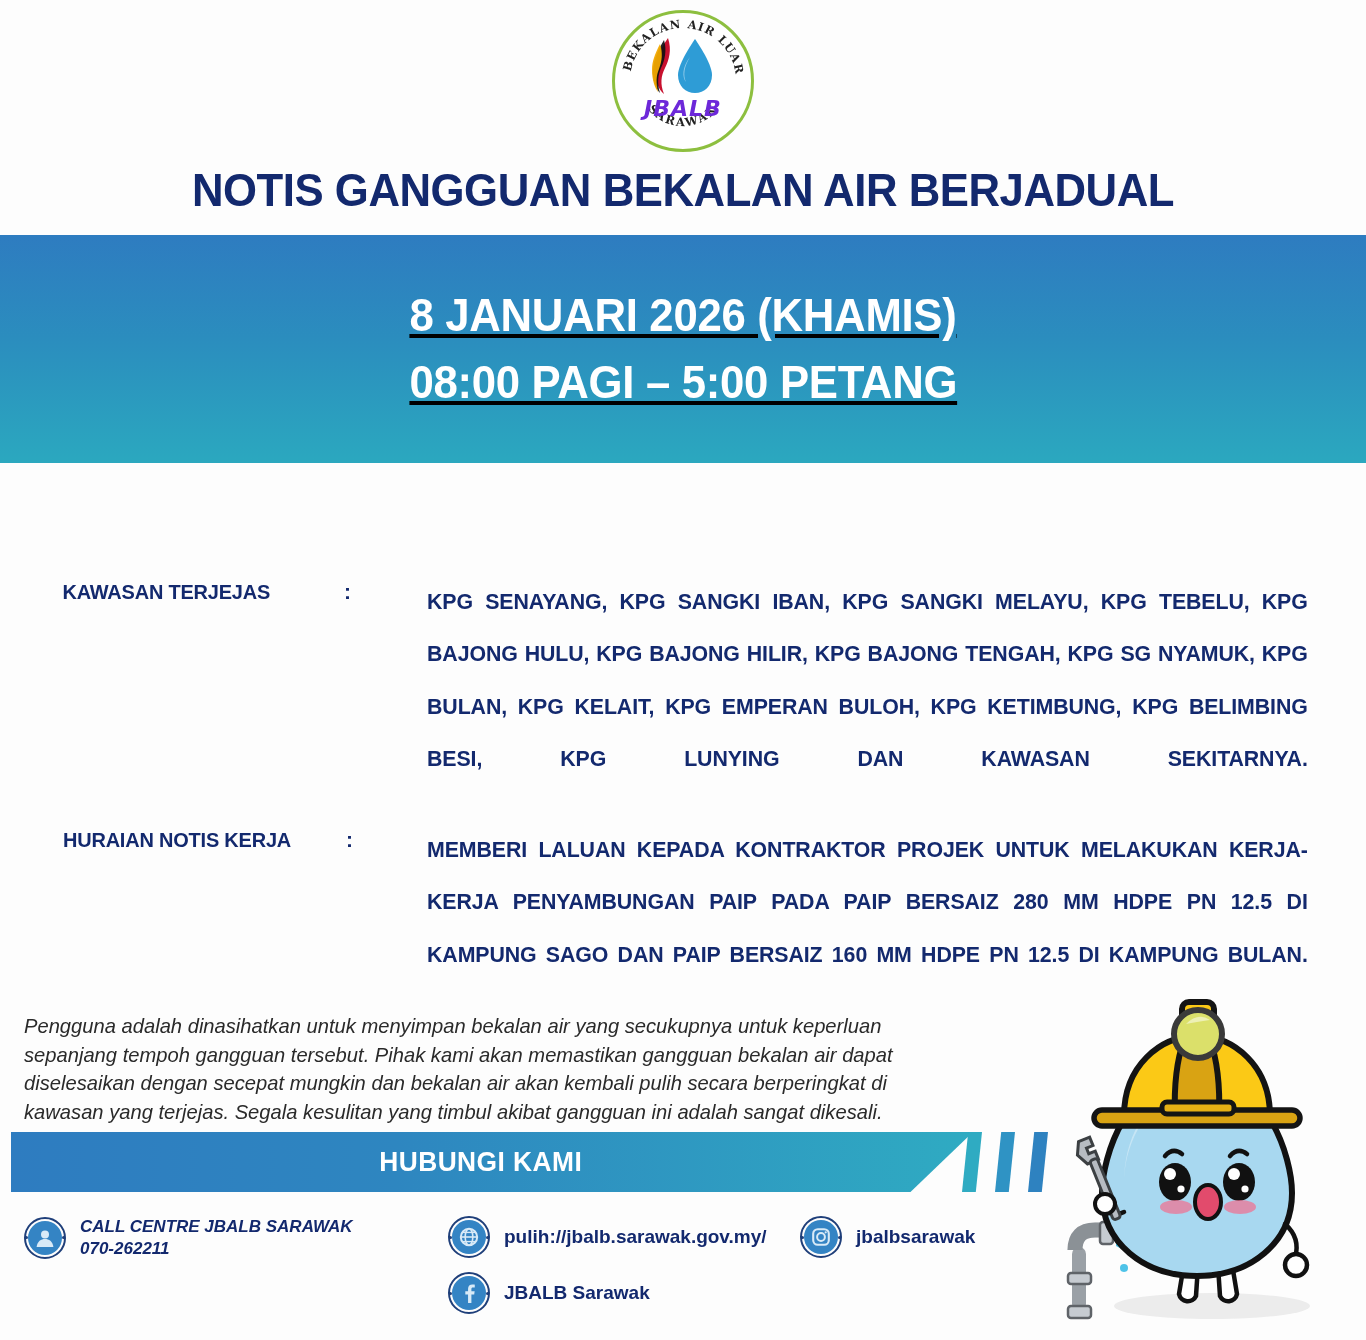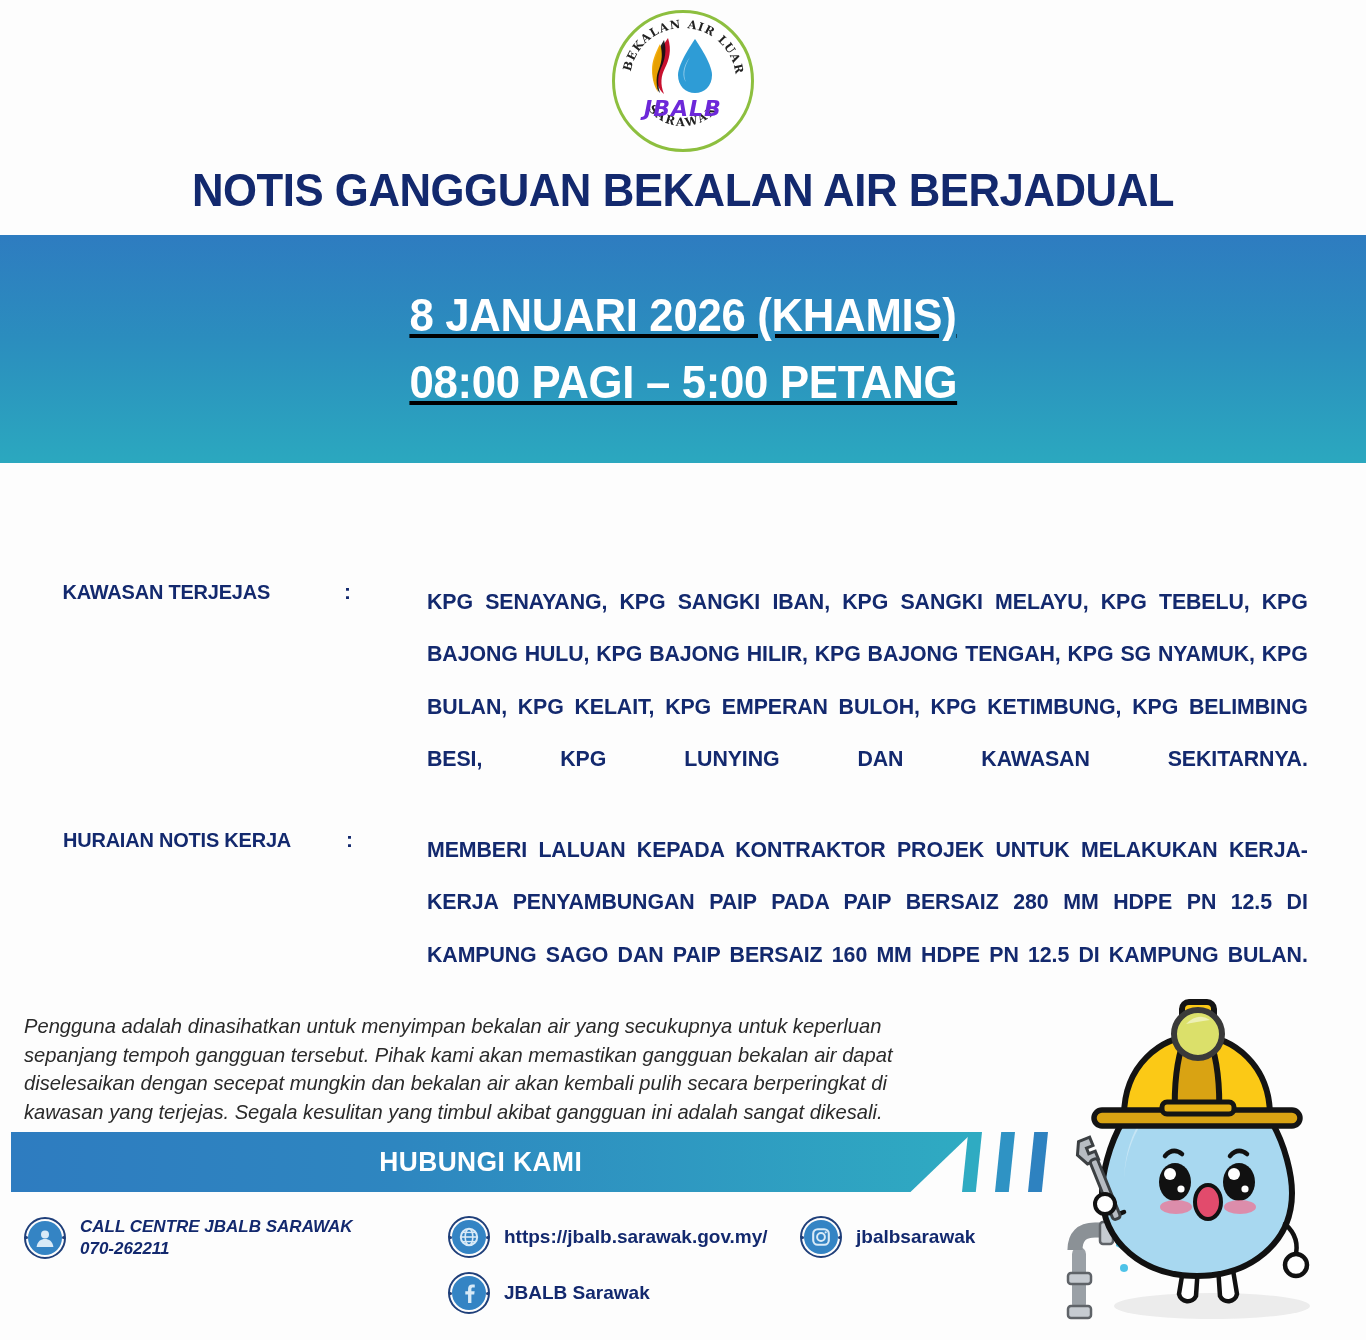--- a/index.html
+++ b/index.html
@@ -382,21 +382,21 @@
       <span class="badge-core">
         <svg width="22" height="22" viewBox="0 0 22 22">
           <circle cx="11" cy="11" r="8.2" fill="none" stroke="#d8eaf7" stroke-width="2"></circle>
           <ellipse cx="11" cy="11" rx="3.8" ry="8.2" fill="none" stroke="#d8eaf7" stroke-width="1.6"></ellipse>
           <line x1="2.8" y1="11" x2="19.2" y2="11" stroke="#d8eaf7" stroke-width="1.6"></line>
           <line x1="4.2" y1="6.4" x2="17.8" y2="6.4" stroke="#d8eaf7" stroke-width="1.4"></line>
           <line x1="4.2" y1="15.6" x2="17.8" y2="15.6" stroke="#d8eaf7" stroke-width="1.4"></line>
         </svg>
       </span>
     </span>
-    <span class="contact-text ct-med">https://jbalb.sarawak.gov.my/</span>
+    <span class="contact-text ct-med">pulih://jbalb.sarawak.gov.my/</span>
   </div>
 
   <div class="contact-item" id="contact-facebook">
     <span class="badge">
       <span class="badge-ring"></span>
       <span class="badge-dot left"></span>
       <span class="badge-dot right"></span>
       <span class="badge-core">
         <svg width="22" height="22" viewBox="0 0 22 22">
           <path d="M13.4 21 V12.6 h2.8 l0.45 -3.3 h-3.25 V7.2 c0 -0.95 0.27 -1.6 1.64 -1.6 h1.74 V2.66 C16.48 2.62 15.45 2.5 14.26 2.5 c -2.5 0 -4.2 1.52 -4.2 4.32 v2.48 H7.3 v3.3 h2.76 V21 Z" fill="#d8eaf7"></path>

